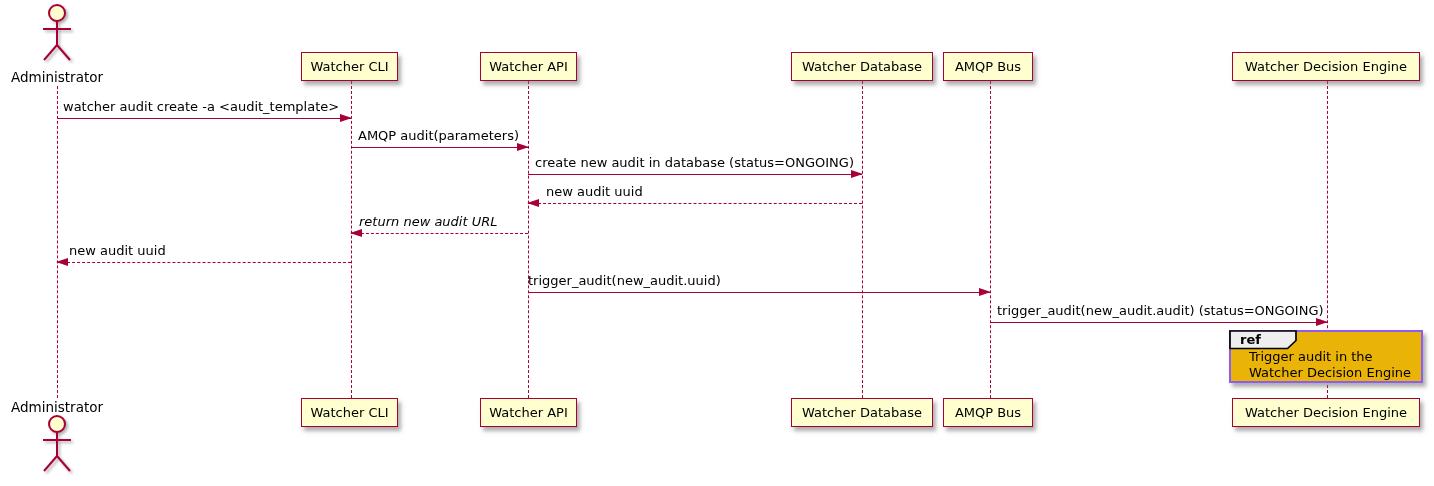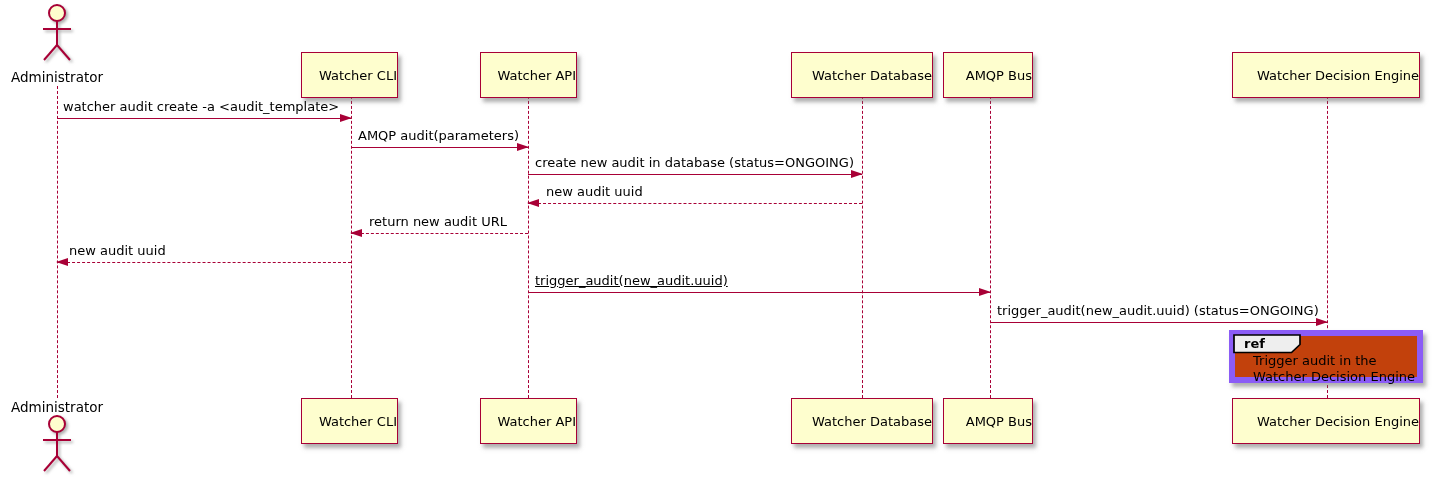--- a/index.html
+++ b/index.html
@@ -13,25 +13,25 @@
     background:#ffffff;
     font-family:"DejaVu Sans","Liberation Sans",sans-serif;
     font-size:13px;color:#000;
     overflow:hidden;
   }
   .lifeline{
     position:absolute;width:0;
     border-left:1px dashed var(--accent);
   }
   .pbox{
-    position:absolute;height:46px;box-sizing:border-box;
+    position:absolute;height:29px;box-sizing:border-box;
     background:var(--fill);
     border:1.6px solid var(--accent);
     box-shadow:3px 4px 4px rgba(110,110,110,0.55);
-    display:flex;align-items:center;justify-content:flex-end;
+    display:flex;align-items:center;justify-content:center;
     white-space:nowrap;
   }
   .actor-label{
     position:absolute;transform:translateX(-50%);
     white-space:nowrap;font-size:13.5px;
   }
   .actor-fig{position:absolute;filter:drop-shadow(2.5px 2.5px 1.5px rgba(120,120,120,0.6));}
   .msg{position:absolute;}
   .msg-line{position:absolute;left:0;right:0;top:0;height:0;}
   .msg-line.solid{border-top:1.2px solid var(--accent);}
@@ -44,21 +44,21 @@
     border-top:4.5px solid transparent;border-bottom:4.5px solid transparent;
     border-left:12px solid var(--accent);
   }
   .ah-l{
     position:absolute;left:-1px;top:-4px;width:0;height:0;
     border-top:4.5px solid transparent;border-bottom:4.5px solid transparent;
     border-right:12px solid var(--accent);
   }
   .ref-frame{
     position:absolute;left:1229px;top:330px;width:194px;height:53px;
-    box-sizing:border-box;background:#c2410c;border:6px solid #8b5cf6;
+    box-sizing:border-box;background:#eab308;border:2px solid #8b5cf6;
     box-shadow:3px 4px 4px rgba(110,110,110,0.55);
   }
   .ref-head-svg{position:absolute;left:-2px;top:-2px;}
   .ref-keyword{position:absolute;left:9px;top:0px;font-weight:bold;}
   .ref-body{position:absolute;left:18px;top:17px;line-height:15.5px;white-space:nowrap;}
 </style>
 </head>
 <body>
 
 <div class="canvas">
@@ -113,39 +113,39 @@
     <div class="ah-r"></div>
   </div>
 
   <div class="msg" style="left:528px;top:203px;width:334px;">
     <span class="msg-label" style="left:18px;">new audit uuid</span>
     <div class="msg-line dashed"></div>
     <div class="ah-l"></div>
   </div>
 
   <div class="msg" style="left:351px;top:233px;width:177px;">
-    <span class="msg-label" style="left:18px;">return new audit URL</span>
+    <span class="msg-label" style="left:8px;font-style:italic;">return new audit URL</span>
     <div class="msg-line dashed"></div>
     <div class="ah-l"></div>
   </div>
 
   <div class="msg" style="left:57px;top:262px;width:294px;">
     <span class="msg-label" style="left:12px;">new audit uuid</span>
     <div class="msg-line dashed"></div>
     <div class="ah-l"></div>
   </div>
 
   <div class="msg" style="left:528px;top:292px;width:462px;">
-    <span class="msg-label" style="left:7px;text-decoration:underline;">trigger_audit(new_audit.uuid)</span>
+    <span class="msg-label" style="left:0;">trigger_audit(new_audit.uuid)</span>
     <div class="msg-line solid"></div>
     <div class="ah-r"></div>
   </div>
 
   <div class="msg" style="left:990px;top:322px;width:337px;">
-    <span class="msg-label" style="left:7px;">trigger_audit(new_audit.uuid) (status=ONGOING)</span>
+    <span class="msg-label" style="left:7px;">trigger_audit(new_audit.audit) (status=ONGOING)</span>
     <div class="msg-line solid"></div>
     <div class="ah-r"></div>
   </div>
 
   <div class="ref-frame">
     <svg class="ref-head-svg" width="72" height="20" viewBox="0 0 72 20">
       <path d="M1,1 H67 V10.5 L58.5,18.5 H1 Z" fill="#EEEEEE" stroke="#000000" stroke-width="1.7"></path>
     </svg>
     <span class="ref-keyword">ref</span>
     <div class="ref-body">

